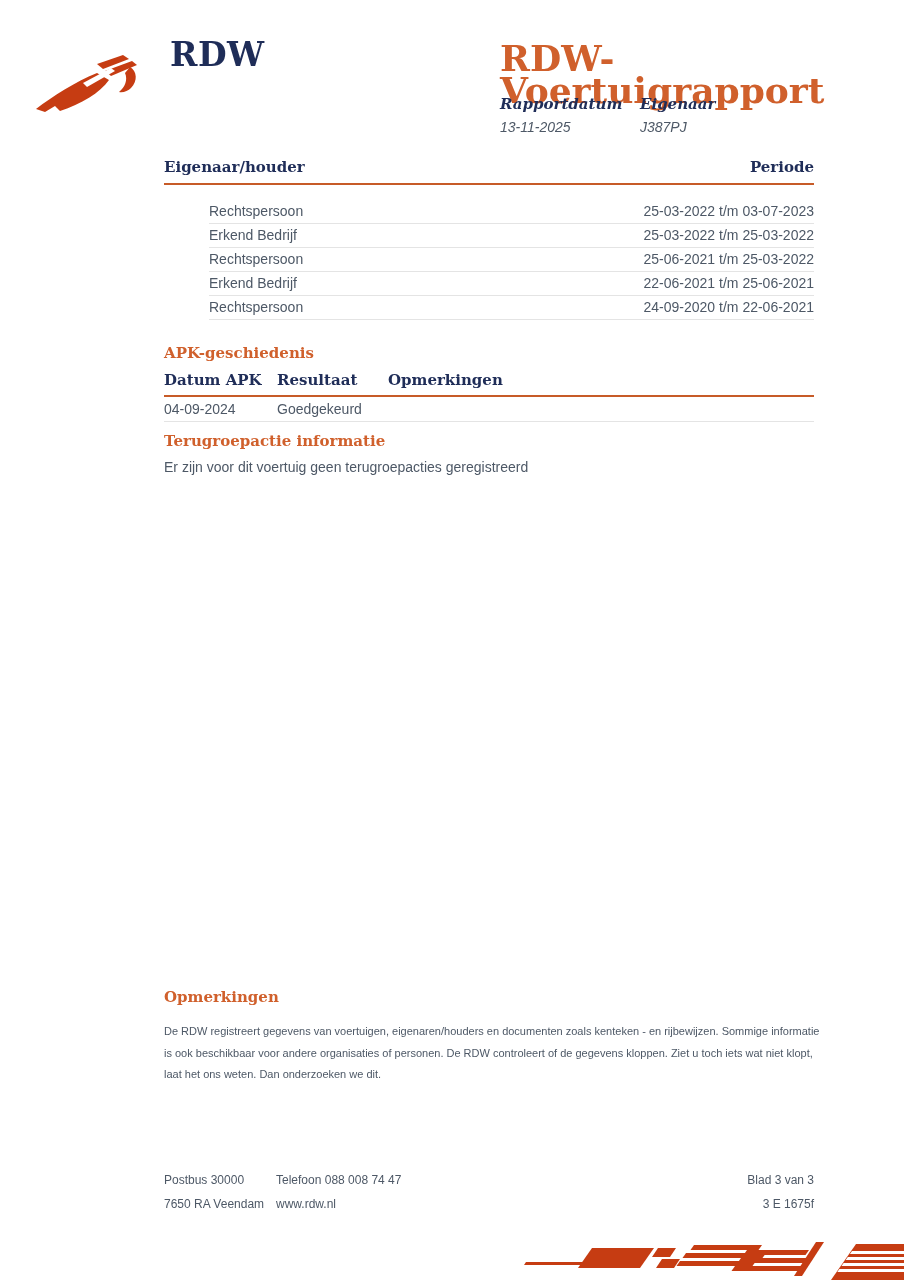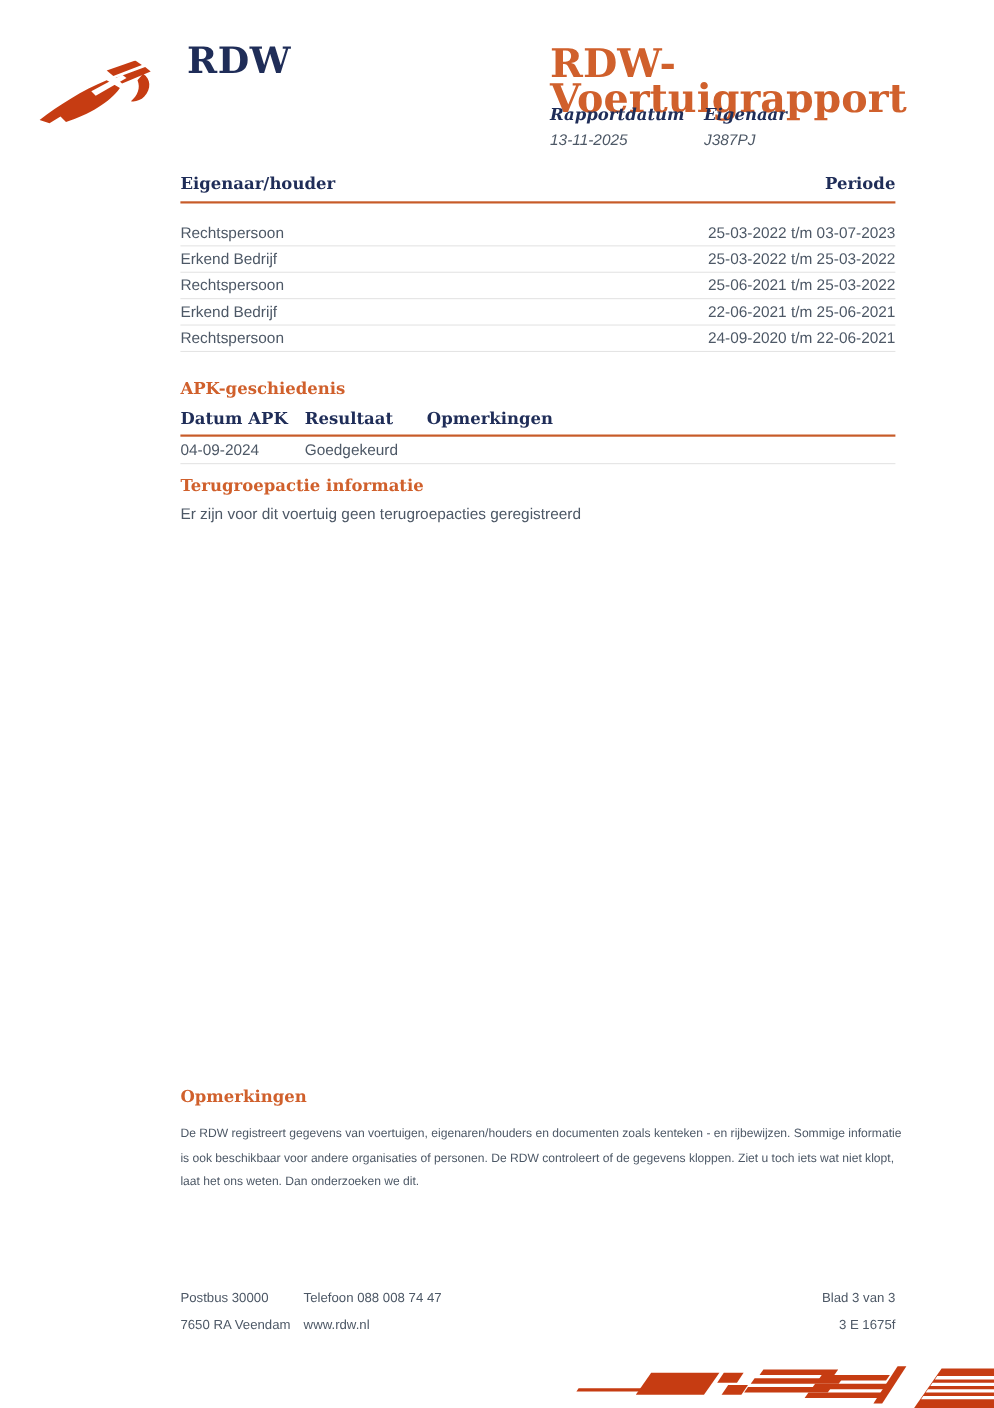--- a/index.html
+++ b/index.html
@@ -40,21 +40,21 @@
   
   .owner-section{position:absolute;left:164px;top:158px;width:650px;}
   .owner-header{
     display:flex;justify-content:space-between;align-items:flex-end;
     padding-bottom:7px;border-bottom:2px solid var(--rule-orange);
   }
   .owner-header span{
     font-family:"DejaVu Serif",serif;font-weight:bold;
     font-size:15px;color:var(--navy);
   }
-  .owner-rows{margin-top:15px;}
+  .owner-rows{margin-top:15px;margin-left:45px;}
   .owner-row{
     display:flex;justify-content:space-between;
     padding:3px 0 4px 0;border-bottom:1px solid var(--divider);
     font-size:14px;color:var(--body-text);
   }
 
   
   .apk-section{position:absolute;left:164px;top:344px;width:650px;}
   .section-title{
     font-family:"DejaVu Serif",serif;font-weight:bold;

